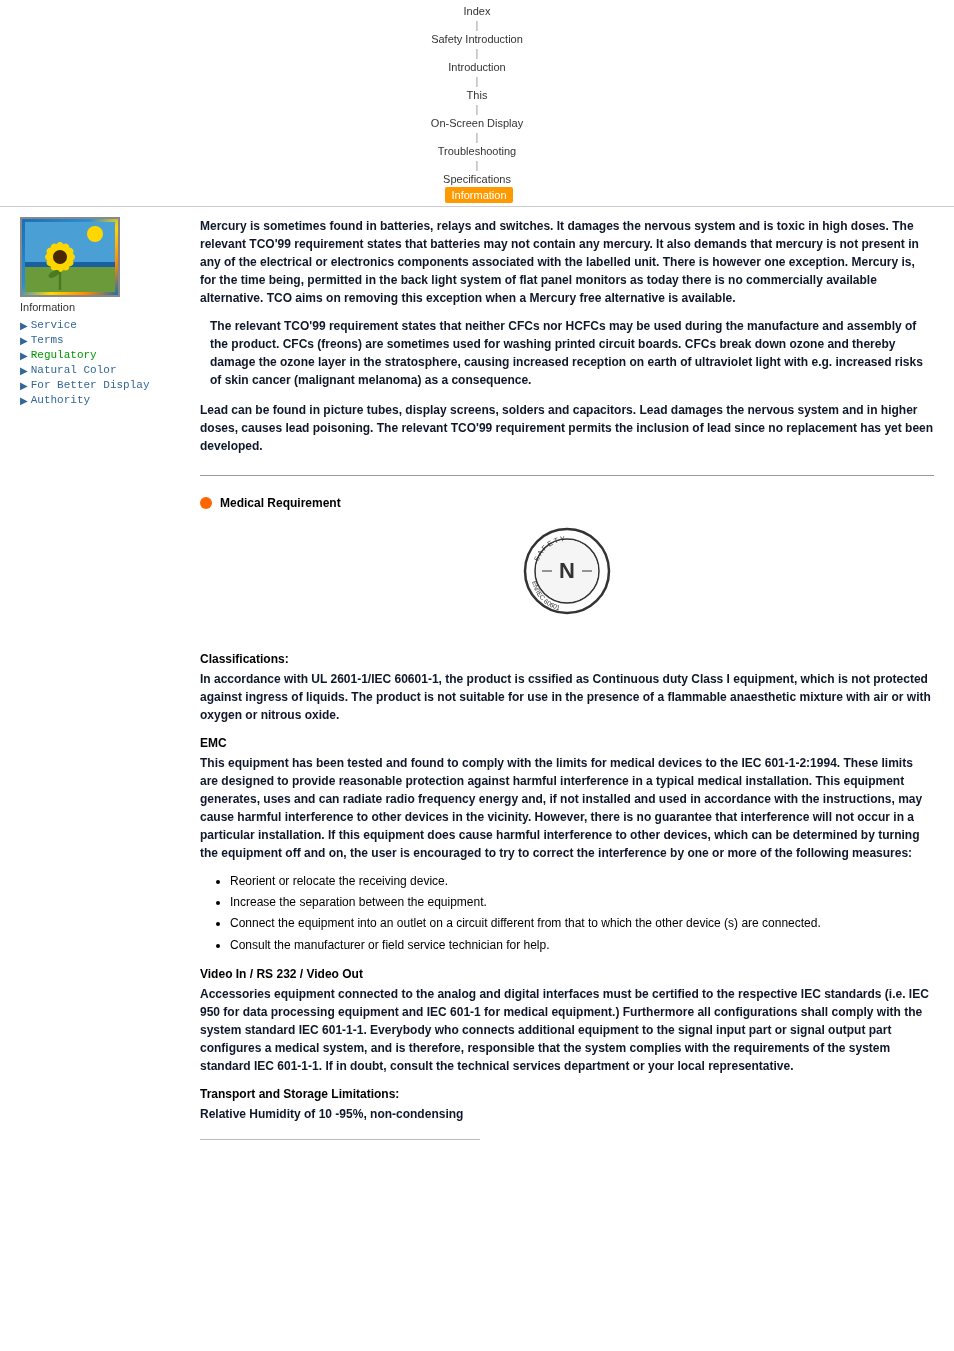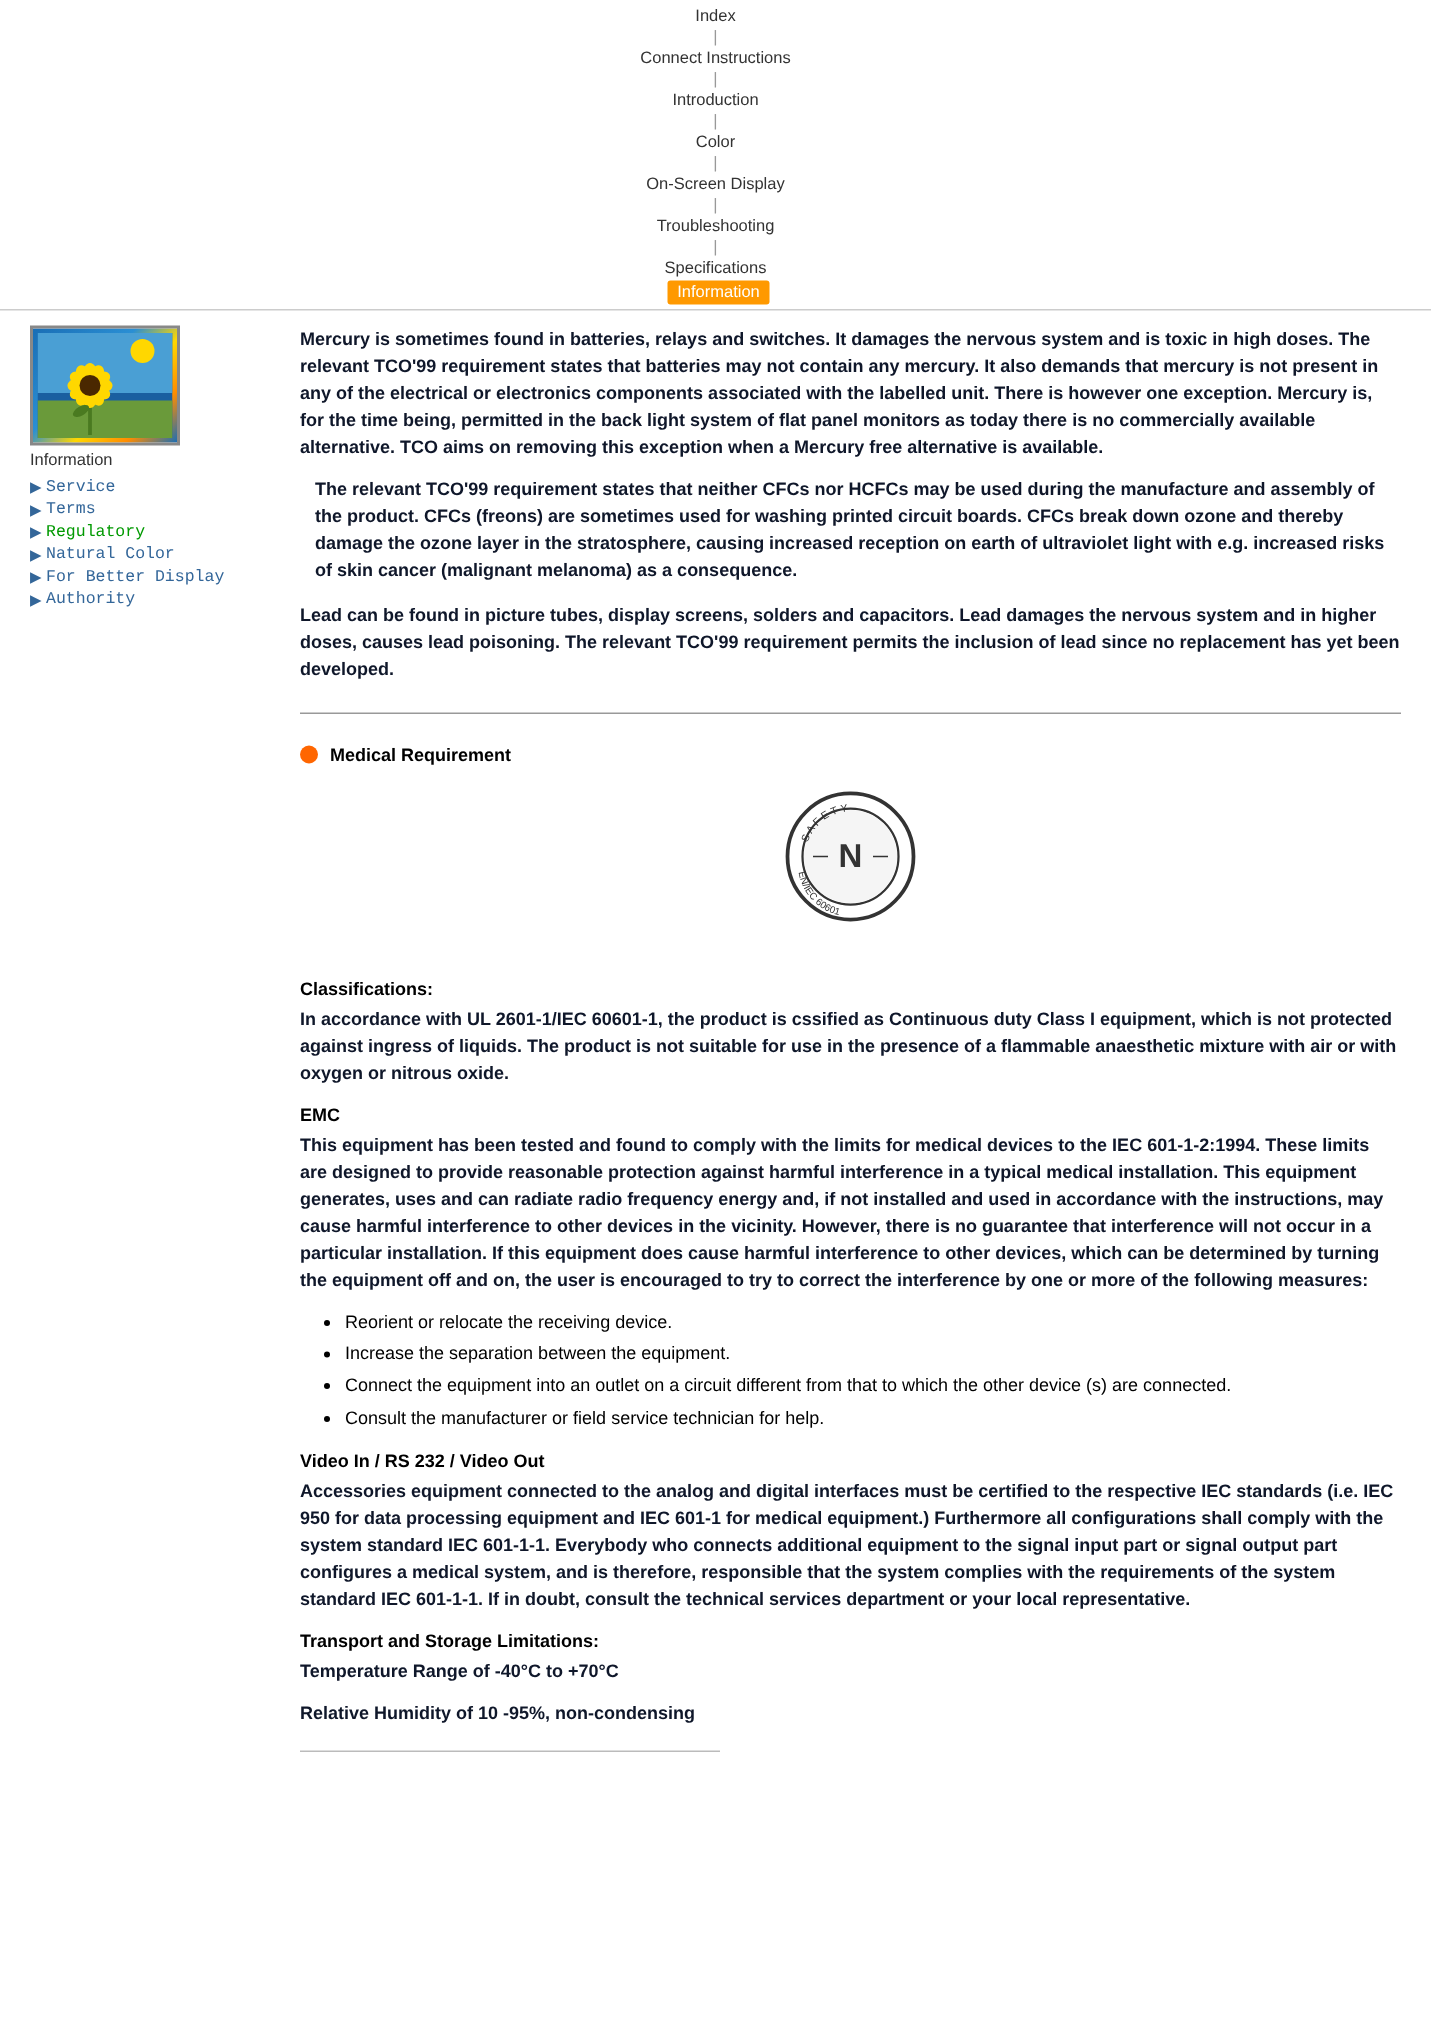--- a/index.html
+++ b/index.html
@@ -173,25 +173,25 @@
       margin: 16px 0;
       width: 280px;
     }
   </style>
 </head>
 <body>
 
 <nav class="navbar">
   <a href="#">Index</a>
   <span class="sep">|</span>
-  <a href="#">Connect Instructions</a>
+  <a href="#">Safety Introduction</a>
   <span class="sep">|</span>
   <a href="#">Introduction</a>
   <span class="sep">|</span>
-  <a href="#">Color</a>
+  <a href="#">This</a>
   <span class="sep">|</span>
   <a href="#">On-Screen Display</a>
   <span class="sep">|</span>
   <a href="#">Troubleshooting</a>
   <span class="sep">|</span>
   <a href="#">Specifications</a>
   <a href="#" class="active" style="margin-left:4px;">Information</a>
 </nav>
 
 <div class="main-container">
@@ -317,20 +317,19 @@
       </ul>
     </div>
 
     <div class="content-block">
       <div class="section-title">Video In / RS 232 / Video Out</div>
       <p>Accessories equipment connected to the analog and digital interfaces must be certified to the respective IEC standards (i.e. IEC 950 for data processing equipment and IEC 601-1 for medical equipment.) Furthermore all configurations shall comply with the system standard IEC 601-1-1. Everybody who connects additional equipment to the signal input part or signal output part configures a medical system, and is therefore, responsible that the system complies with the requirements of the system standard IEC 601-1-1. If in doubt, consult the technical services department or your local representative.</p>
     </div>
 
     <div class="content-block">
       <div class="section-title">Transport and Storage Limitations:</div>
-      <p>Temperature Range of -40°C to +70°C</p>
       <p>Relative Humidity of 10 -95%, non-condensing</p>
     </div>
 
     <hr class="short-divider">
 
   </div>
 </div>
 
 </body></html>

